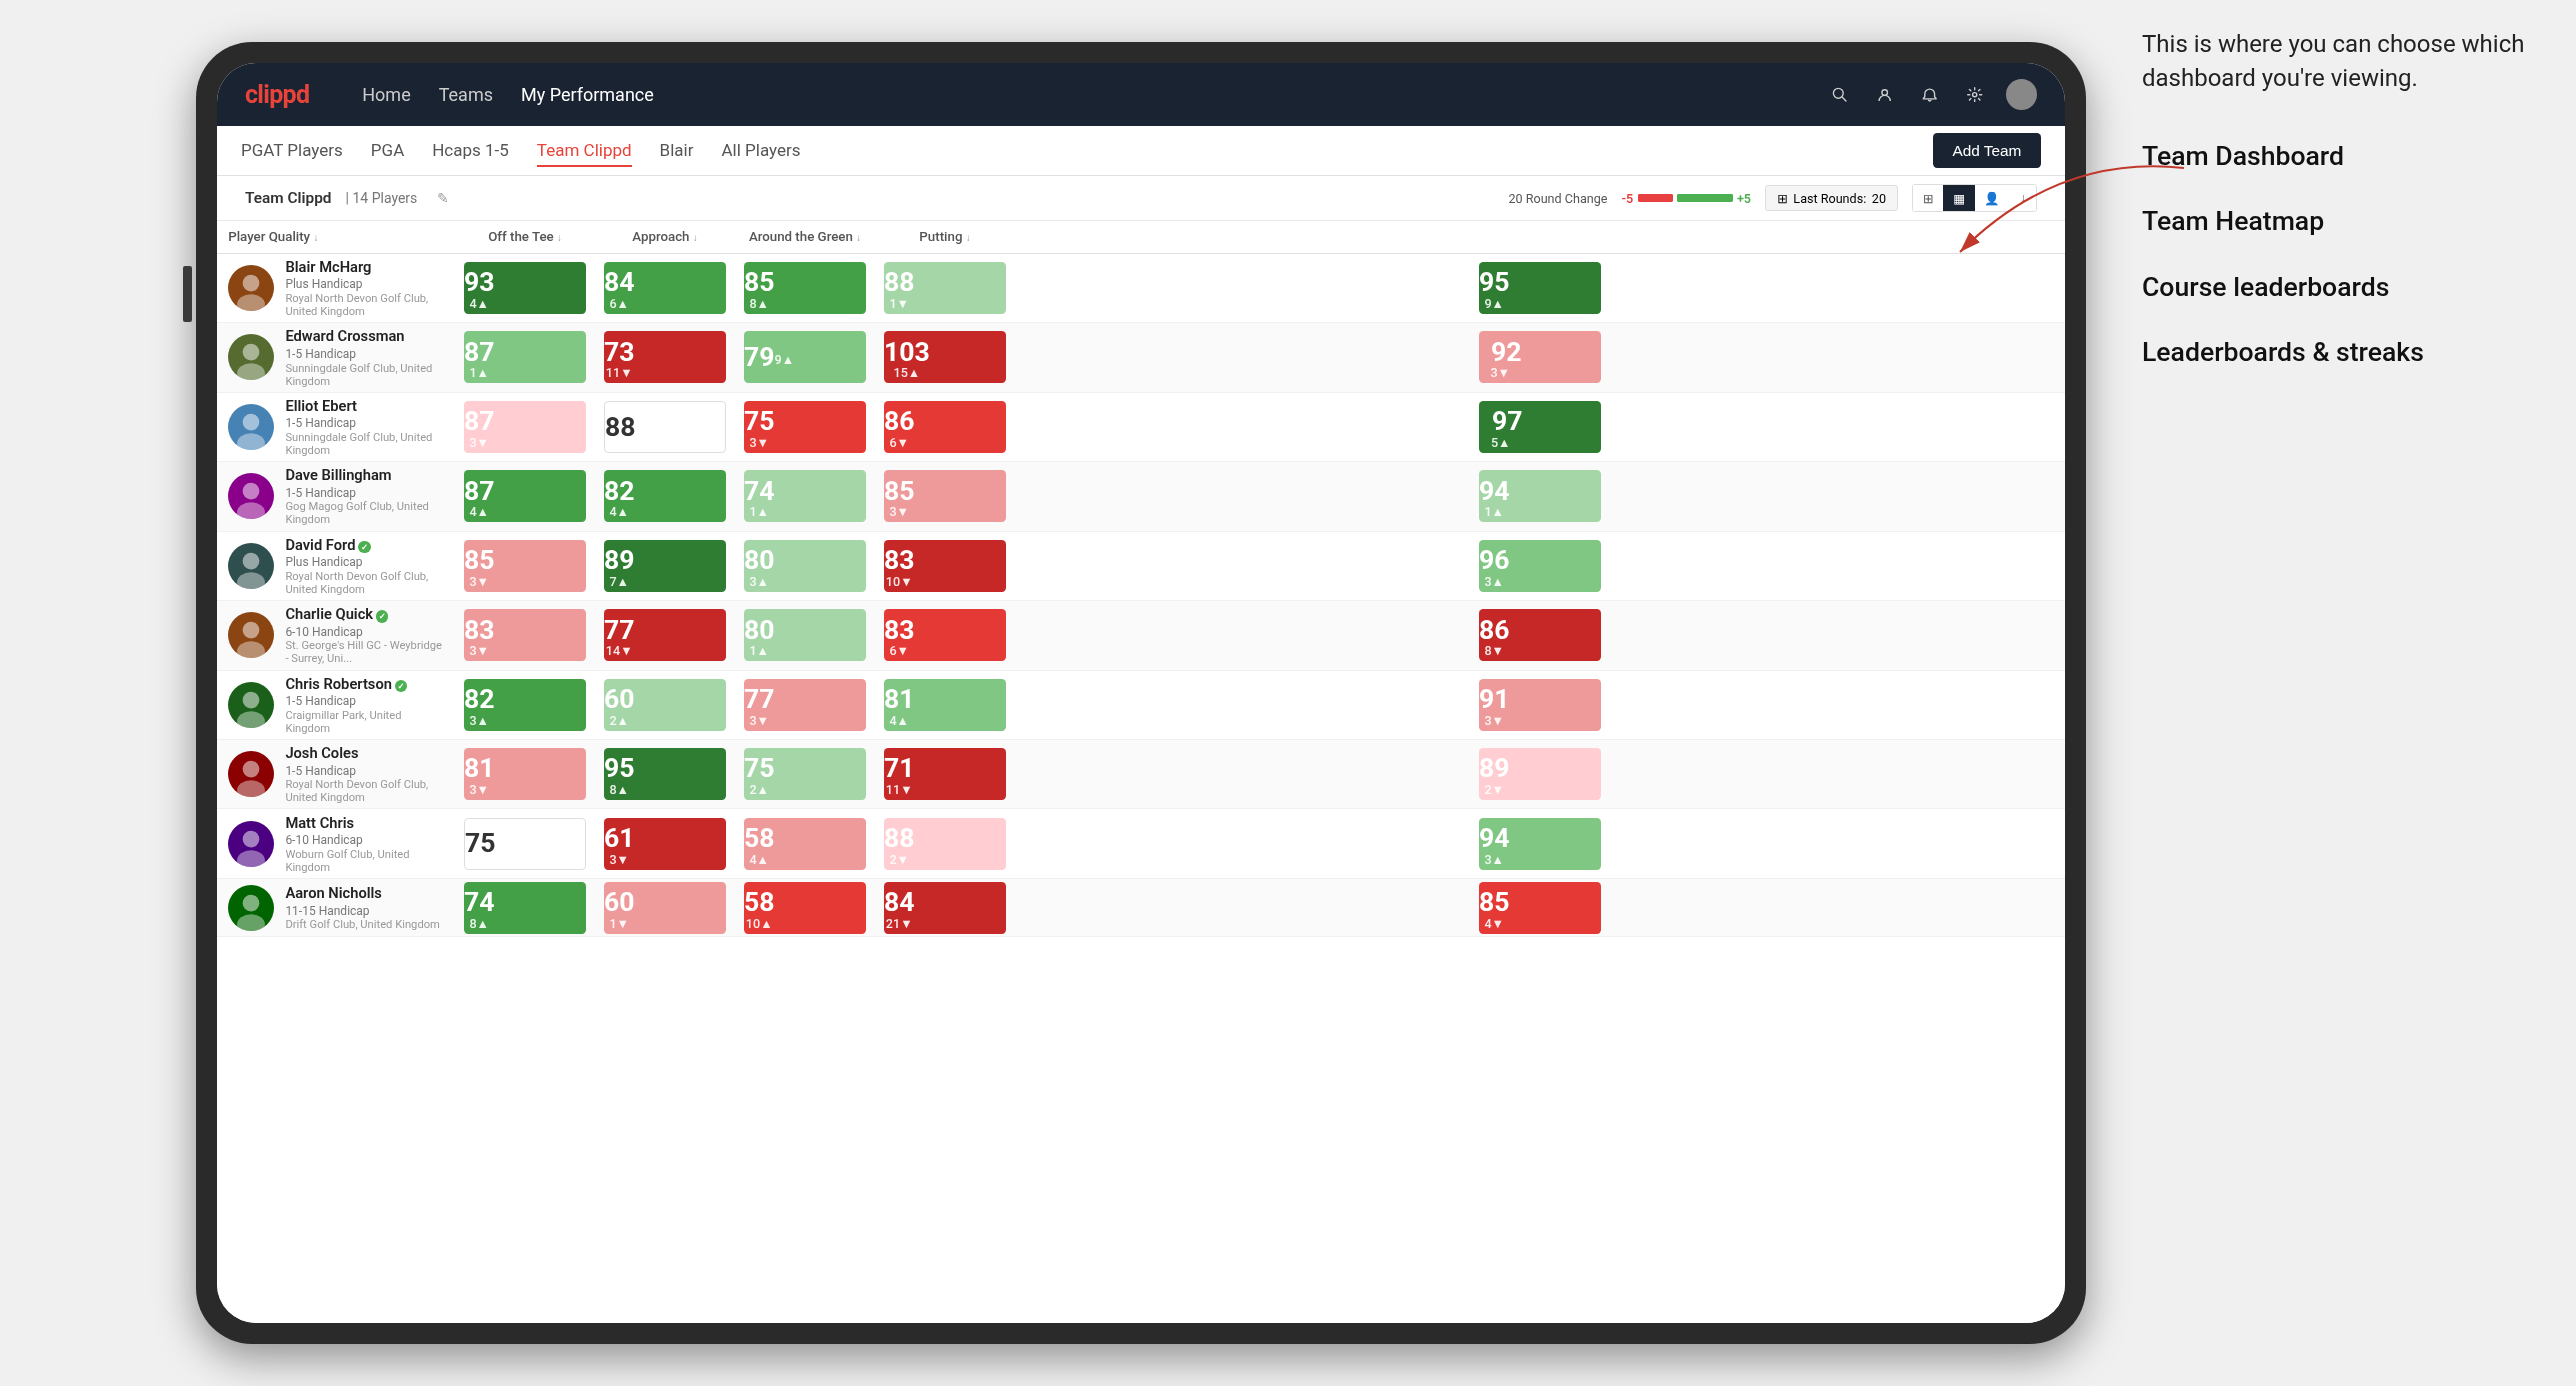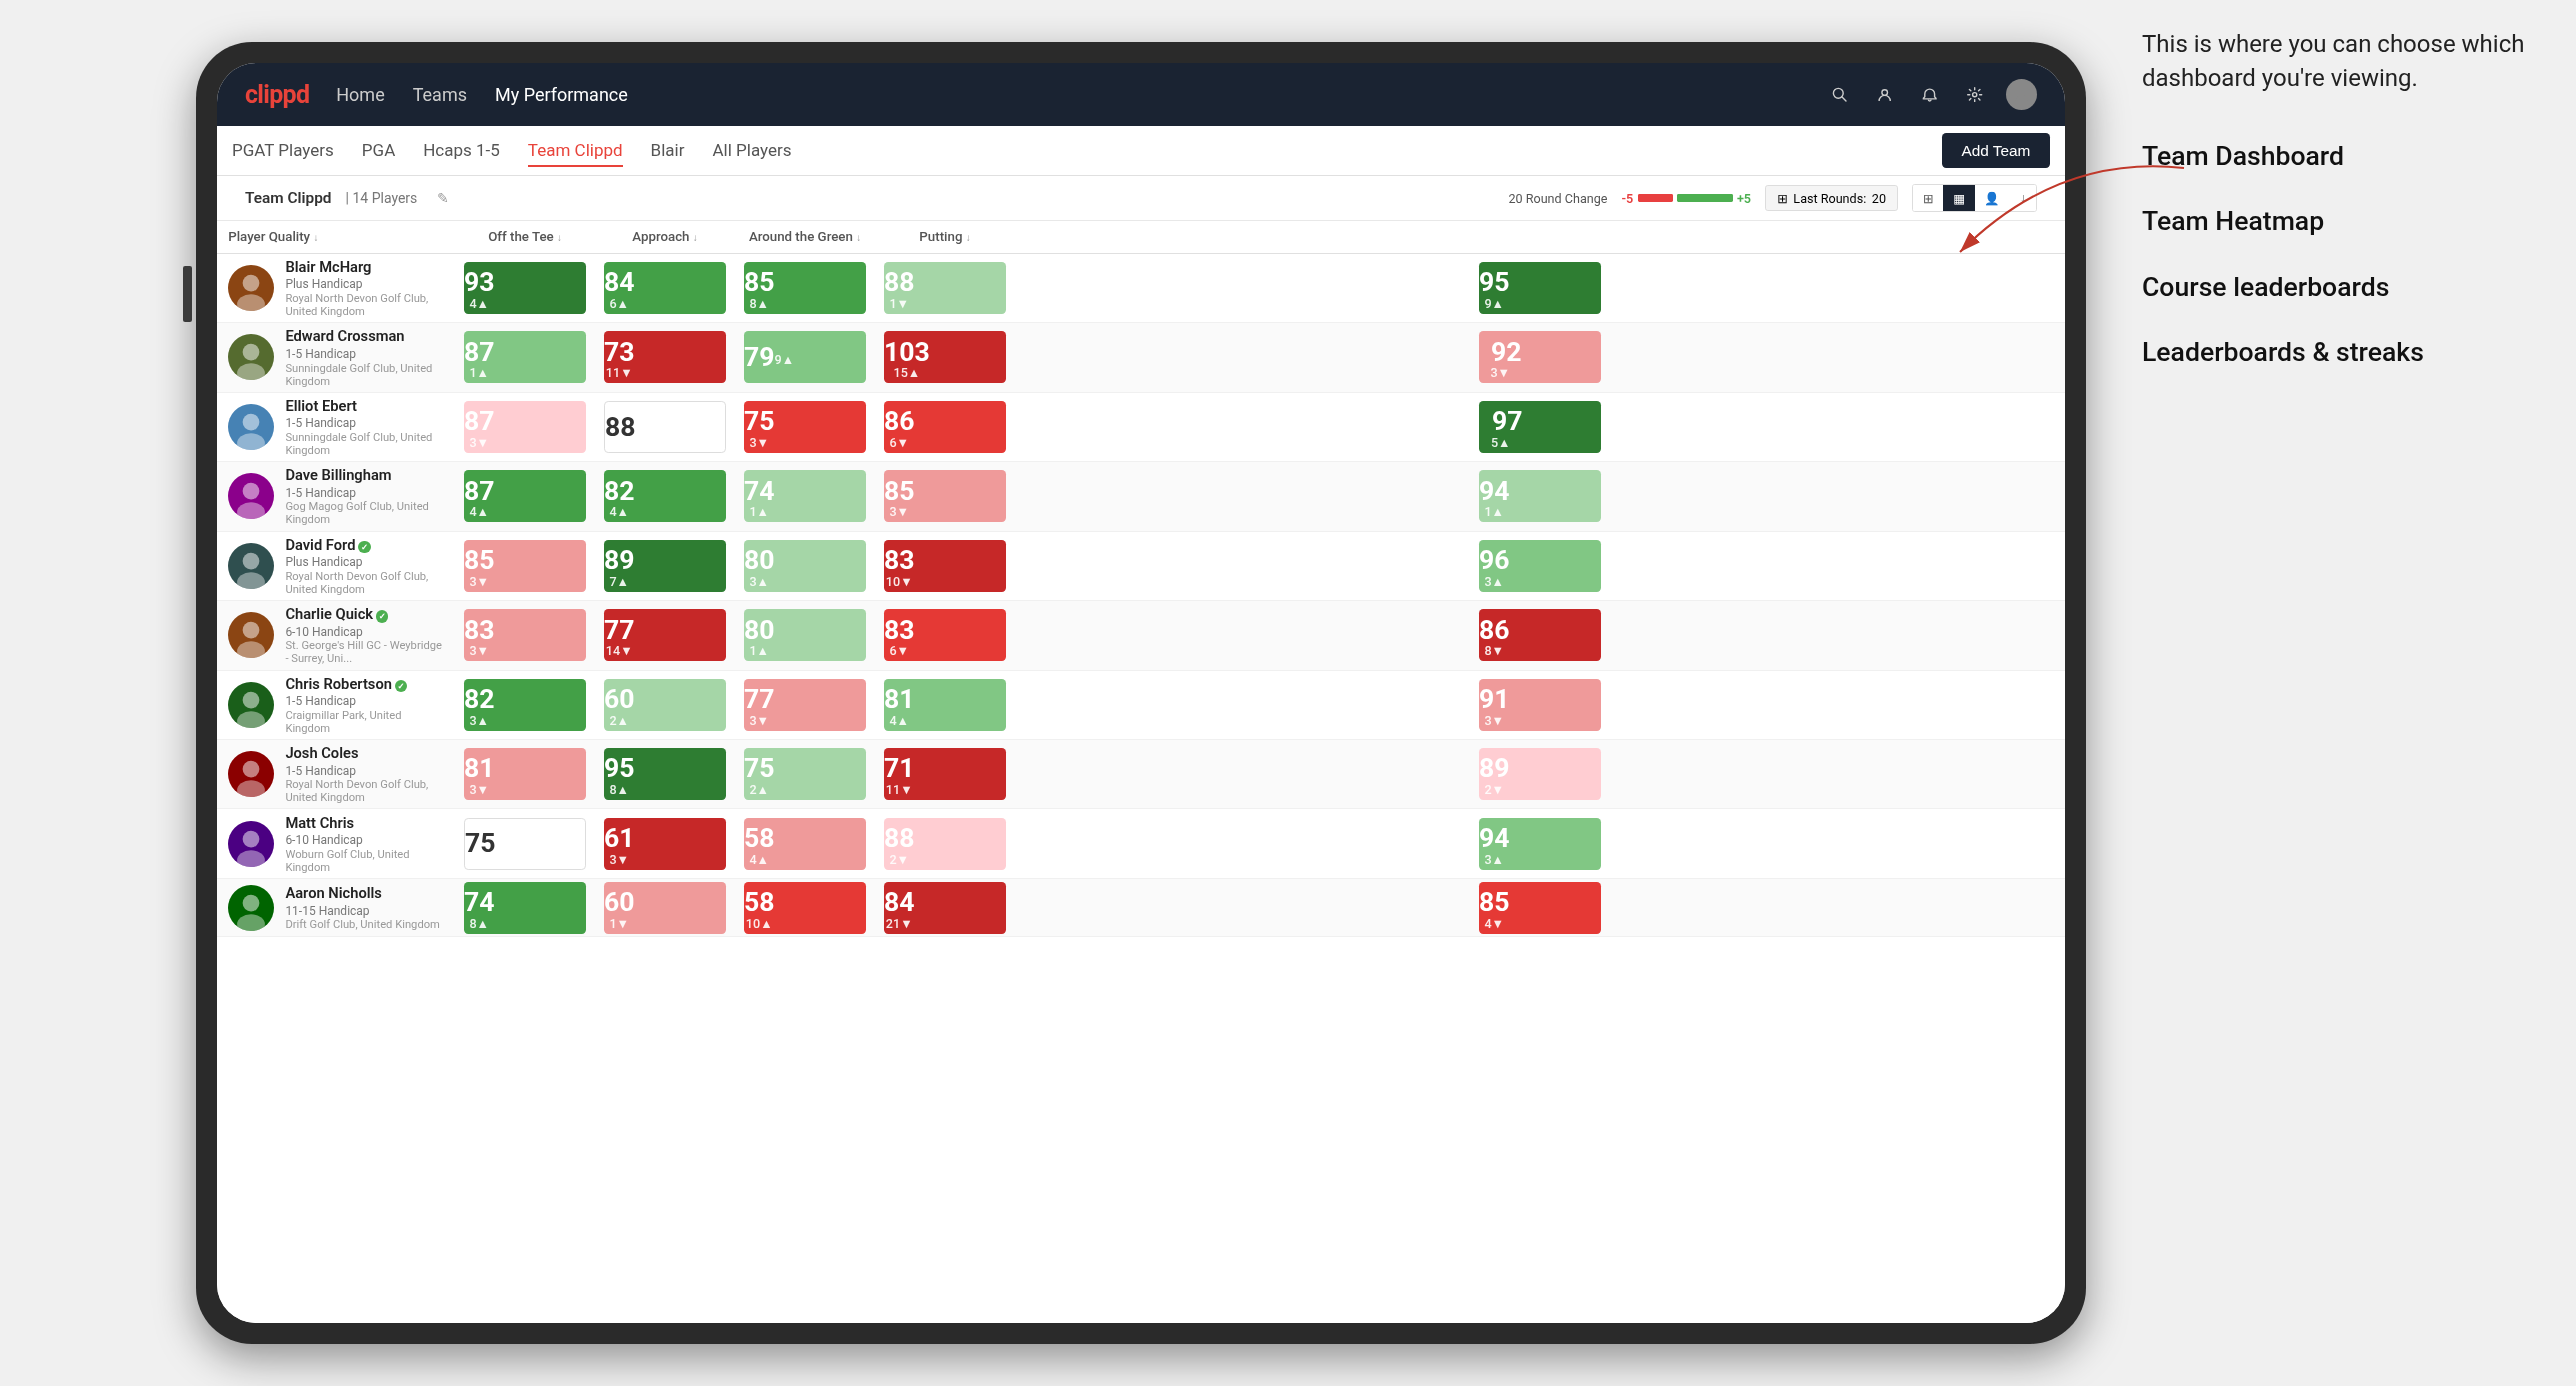--- a/index.html
+++ b/index.html
@@ -63,21 +63,21 @@
       height: 63px;
       display: flex;
       align-items: center;
       padding: 0 28px;
       flex-shrink: 0;
     }
     .nav-logo {
       color: #e8433a;
       font-size: 25px;
       font-weight: 700;
-      margin-right: 27px;
+      margin-right: 53px;
       letter-spacing: -0.7px;
     }
     .nav-logo span { color: #e8433a; }
     .nav-links {
       display: flex;
       gap: 28px;
       flex: 1;
     }
     .nav-link {
       color: #ccc;
@@ -114,21 +114,21 @@
       cursor: pointer;
     }
 
     
     .sub-nav {
       background: #fff;
       border-bottom: 0.7px solid #e0e0e0;
       height: 50px;
       display: flex;
       align-items: center;
-      padding: 0 15px;
+      padding: 0 24px;
       flex-shrink: 0;
     }
     .sub-nav-links {
       display: flex;
       gap: 28px;
       flex: 1;
     }
     .sub-nav-link {
       font-size: 17px;
       color: #555;

